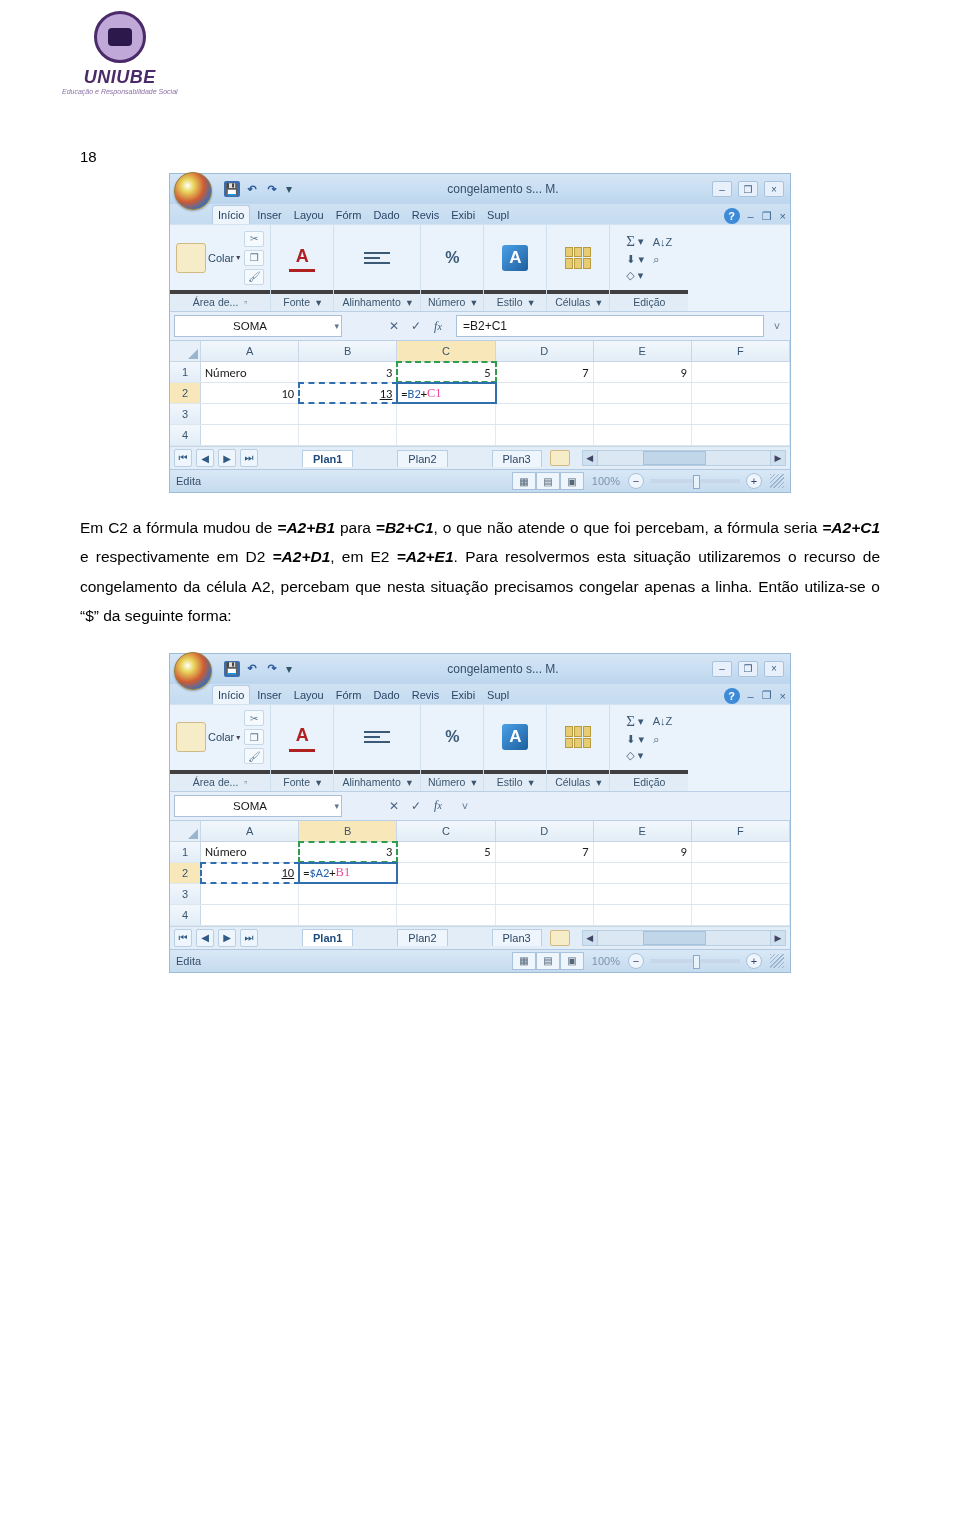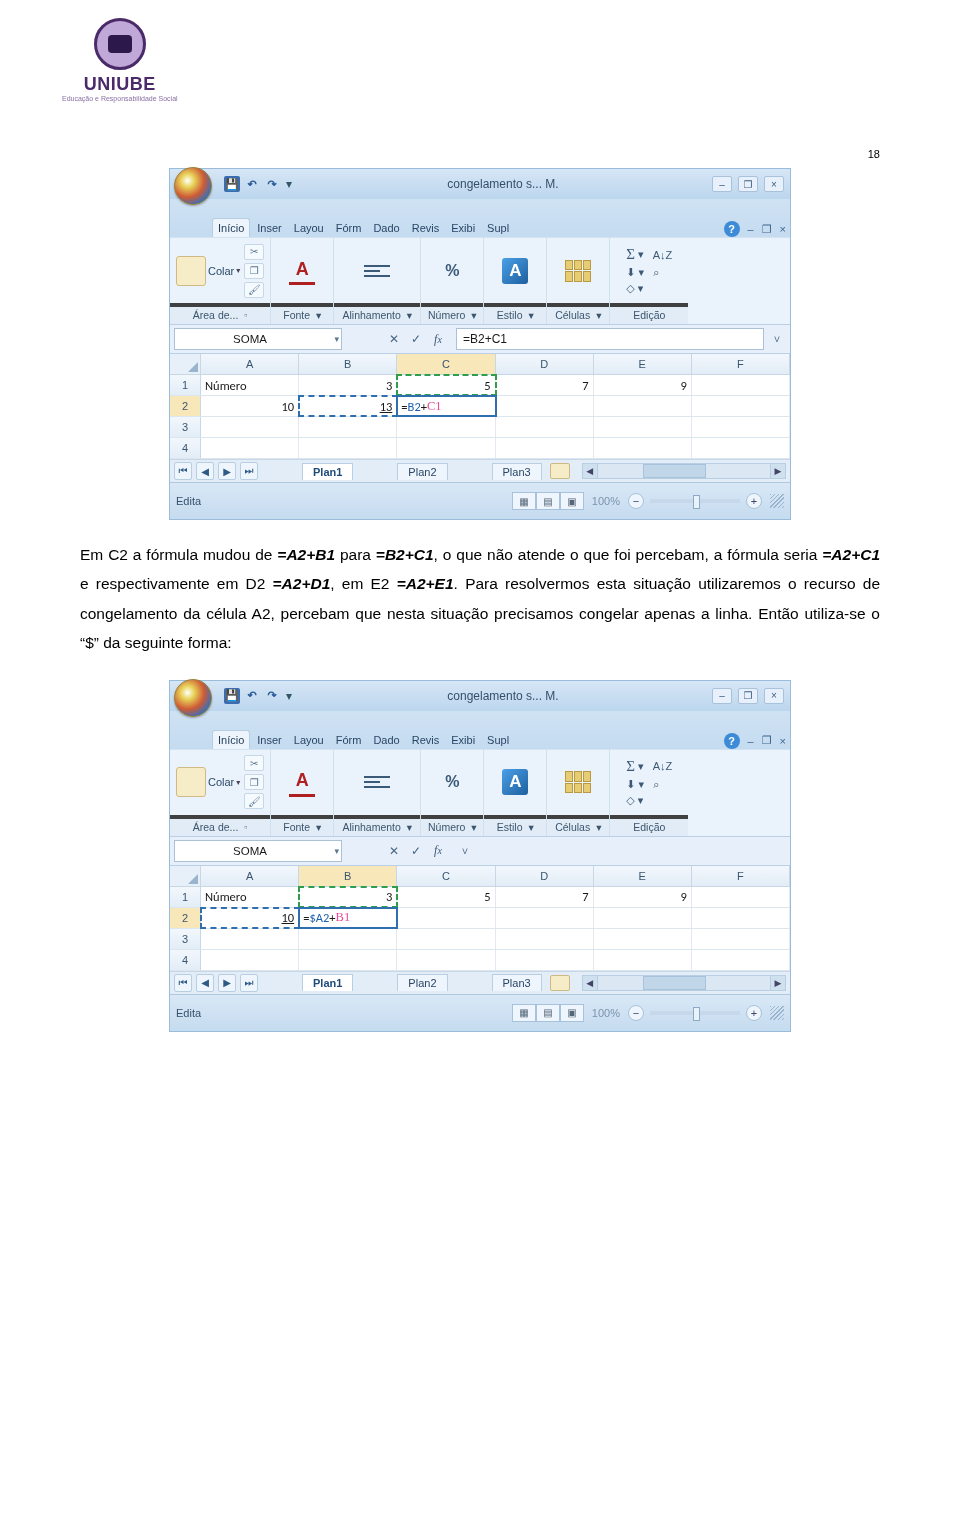--- a/index.html
+++ b/index.html
@@ -1,38 +1,38 @@
 <!DOCTYPE html>
 <html><head>
 <meta charset="utf-8">
 <style>
   html,body{margin:0;padding:0;background:#fff;font-family:Arial,Helvetica,sans-serif;color:#000;}
   .page{width:960px;margin:0 auto;position:relative;min-height:1530px;box-sizing:border-box;padding:18px 80px 60px 80px;}
-  .logo-wrap{position:absolute;left:62px;top:18px;text-align:center;color:#4b2a6a;}
+  .logo-wrap{position:absolute;left:62px;top:11px;text-align:center;color:#4b2a6a;font-style:italic;}
   .logo-circle{width:46px;height:46px;border-radius:50%;border:3px solid #4b2a6a;background:#c0a8d8;margin:0 auto 4px auto;position:relative;}
   .logo-inner{position:absolute;left:50%;top:50%;width:24px;height:18px;transform:translate(-50%,-50%);background:#2c184a;border-radius:4px;}
   .logo-name{font-size:18px;font-weight:700;letter-spacing:0.5px;}
   .logo-sub{font-size:7px;color:#8a6fa5;}
-  .page-num{text-align:right;font-size:11px;margin-top:130px;margin-bottom:8px;}
+  .page-num{text-align:left;font-size:15px;margin-top:130px;margin-bottom:8px;}
   .excel-wrap{display:flex;justify-content:center;margin:8px 0 20px 0;}
   .excel{width:620px;border:1px solid #9bbcd8;background:#d6e5f4;font-family:"Segoe UI",Tahoma,sans-serif;font-size:12px;color:#1a1a1a;box-shadow:0 0 0 1px #b8d0e6 inset;}
   
   .ttl{height:30px;background:linear-gradient(#d6e6f6,#bcd6ee);display:flex;align-items:center;padding:0 6px;gap:6px;}
   .office-btn{width:36px;height:36px;border-radius:50%;background:radial-gradient(circle at 35% 35%,#fff 0,#e8d45a 20%,#ce5a34 50%,#3f6fb3 75%,#4aa85a 100%);border:1px solid #9a7f36;box-shadow:0 1px 2px rgba(0,0,0,.3);margin-top:4px;margin-left:-2px;flex:none;}
   .qat{display:flex;align-items:center;gap:4px;margin-left:6px;}
   .qat-ic{width:16px;height:16px;border-radius:2px;display:inline-flex;align-items:center;justify-content:center;font-size:11px;}
   .save-ic{background:#3a6db0;color:#fff;}
   .undo-ic{color:#2a5a99;font-weight:700;}
   .redo-ic{color:#2a5a99;font-weight:700;}
   .qat-drop{width:10px;text-align:center;color:#356;}
   .ttl-text{flex:1;text-align:center;font-size:12px;color:#34506a;white-space:nowrap;overflow:hidden;}
   .win-btns{display:flex;gap:6px;color:#406083;}
   .win-btns span{width:18px;height:14px;border:1px solid #a8c2db;border-radius:2px;display:inline-flex;align-items:center;justify-content:center;font-size:10px;background:#e8f1fb;}
   
-  .tabs{display:flex;align-items:flex-end;height:38px;background:linear-gradient(#cfe2f3,#c4dbf0);padding:0 4px 0 42px;gap:2px;font-size:11px;color:#2a4666;}
+  .tabs{display:flex;align-items:flex-end;height:20px;background:linear-gradient(#cfe2f3,#c4dbf0);padding:0 4px 0 42px;gap:2px;font-size:11px;color:#2a4666;}
   .tab{padding:3px 5px;border-radius:3px 3px 0 0;}
   .tab.active{background:#eef4fb;border:1px solid #b6cde3;border-bottom:none;color:#1a3a58;}
   .tabs-right{margin-left:auto;display:flex;gap:8px;align-items:center;color:#3e6790;}
   .help-ic{width:16px;height:16px;border-radius:50%;background:#3d8bd8;color:#fff;display:inline-flex;align-items:center;justify-content:center;font-size:11px;font-weight:700;}
   
   .ribbon{display:flex;background:#eaf2fb;border-top:1px solid #d4e3f2;border-bottom:1px solid #b9d0e6;height:86px;}
   .grp{border-right:1px solid #cfe0ef;display:flex;flex-direction:column;justify-content:space-between;min-width:62px;}
   .grp-body{flex:1;display:flex;align-items:center;justify-content:center;padding:4px 6px;gap:4px;}
   .grp-lbl{font-size:10.5px;text-align:center;color:#3b556e;padding:2px 4px 3px;background:#e1ecf7;border-top:4px solid #404040;display:flex;align-items:center;justify-content:center;gap:6px;}
   .grp-lbl .launch{font-size:9px;color:#5f7e9b;}
@@ -82,21 +82,21 @@
   .navbtn{width:16px;height:16px;display:inline-flex;align-items:center;justify-content:center;color:#2f5a85;border:1px solid #b8cee2;background:#eef5fc;border-radius:2px;font-size:10px;}
   .stab{padding:2px 10px;background:#eef5fc;border:1px solid #b8cee2;border-bottom:none;border-radius:0 0 0 0;color:#2a4666;margin-left:40px;}
   .stab.active{background:#fff;color:#1d4a7a;font-weight:600;}
   .newtab-ic{width:18px;height:14px;background:#f7ecc8;border:1px solid #d0ba84;border-radius:2px;margin-left:4px;position:relative;}
   .hscroll{flex:1;margin-left:8px;height:14px;background:#dbe7f3;border:1px solid #b8cee2;position:relative;}
   .hscroll .thumb{position:absolute;left:30%;width:30%;top:0;bottom:0;background:#c2d6ea;border:1px solid #a8c2db;}
   .hscroll .arrL,.hscroll .arrR{position:absolute;top:0;bottom:0;width:14px;background:#cfe0ef;display:flex;align-items:center;justify-content:center;font-size:9px;color:#446;}
   .hscroll .arrL{left:0;border-right:1px solid #b8cee2;}
   .hscroll .arrR{right:0;border-left:1px solid #b8cee2;}
   
-  .status{display:flex;align-items:center;height:22px;background:linear-gradient(#d9e8f6,#c5dbef);border-top:1px solid #b0c9e0;padding:7px 6px;font-size:11px;color:#34506a;gap:8px;}
+  .status{display:flex;align-items:center;height:22px;background:linear-gradient(#d9e8f6,#c5dbef);border-top:1px solid #b0c9e0;padding:0 6px;font-size:11px;color:#34506a;gap:8px;}
   .status .views{margin-left:auto;display:flex;gap:0;}
   .viewbtn{width:22px;height:16px;border:1px solid #a8c2db;background:#eef5fc;display:flex;align-items:center;justify-content:center;font-size:10px;color:#567;}
   .zoom{display:flex;align-items:center;gap:6px;}
   .zoom .track{width:90px;height:4px;background:#c6d8e9;position:relative;}
   .zoom .knob{position:absolute;left:48%;top:-4px;width:5px;height:12px;background:#e8f2fb;border:1px solid #8caac6;}
   .zoom .pm{width:14px;height:14px;border:1px solid #a8c2db;border-radius:50%;background:#eef5fc;display:flex;align-items:center;justify-content:center;font-size:11px;color:#446;}
   .resize{width:14px;height:14px;background:repeating-linear-gradient(135deg,#9ab4cd 0 1px,transparent 1px 3px);}
 
   
   .para{font-size:15.5px;line-height:1.9;text-align:justify;margin:12px 0 22px 0;}

